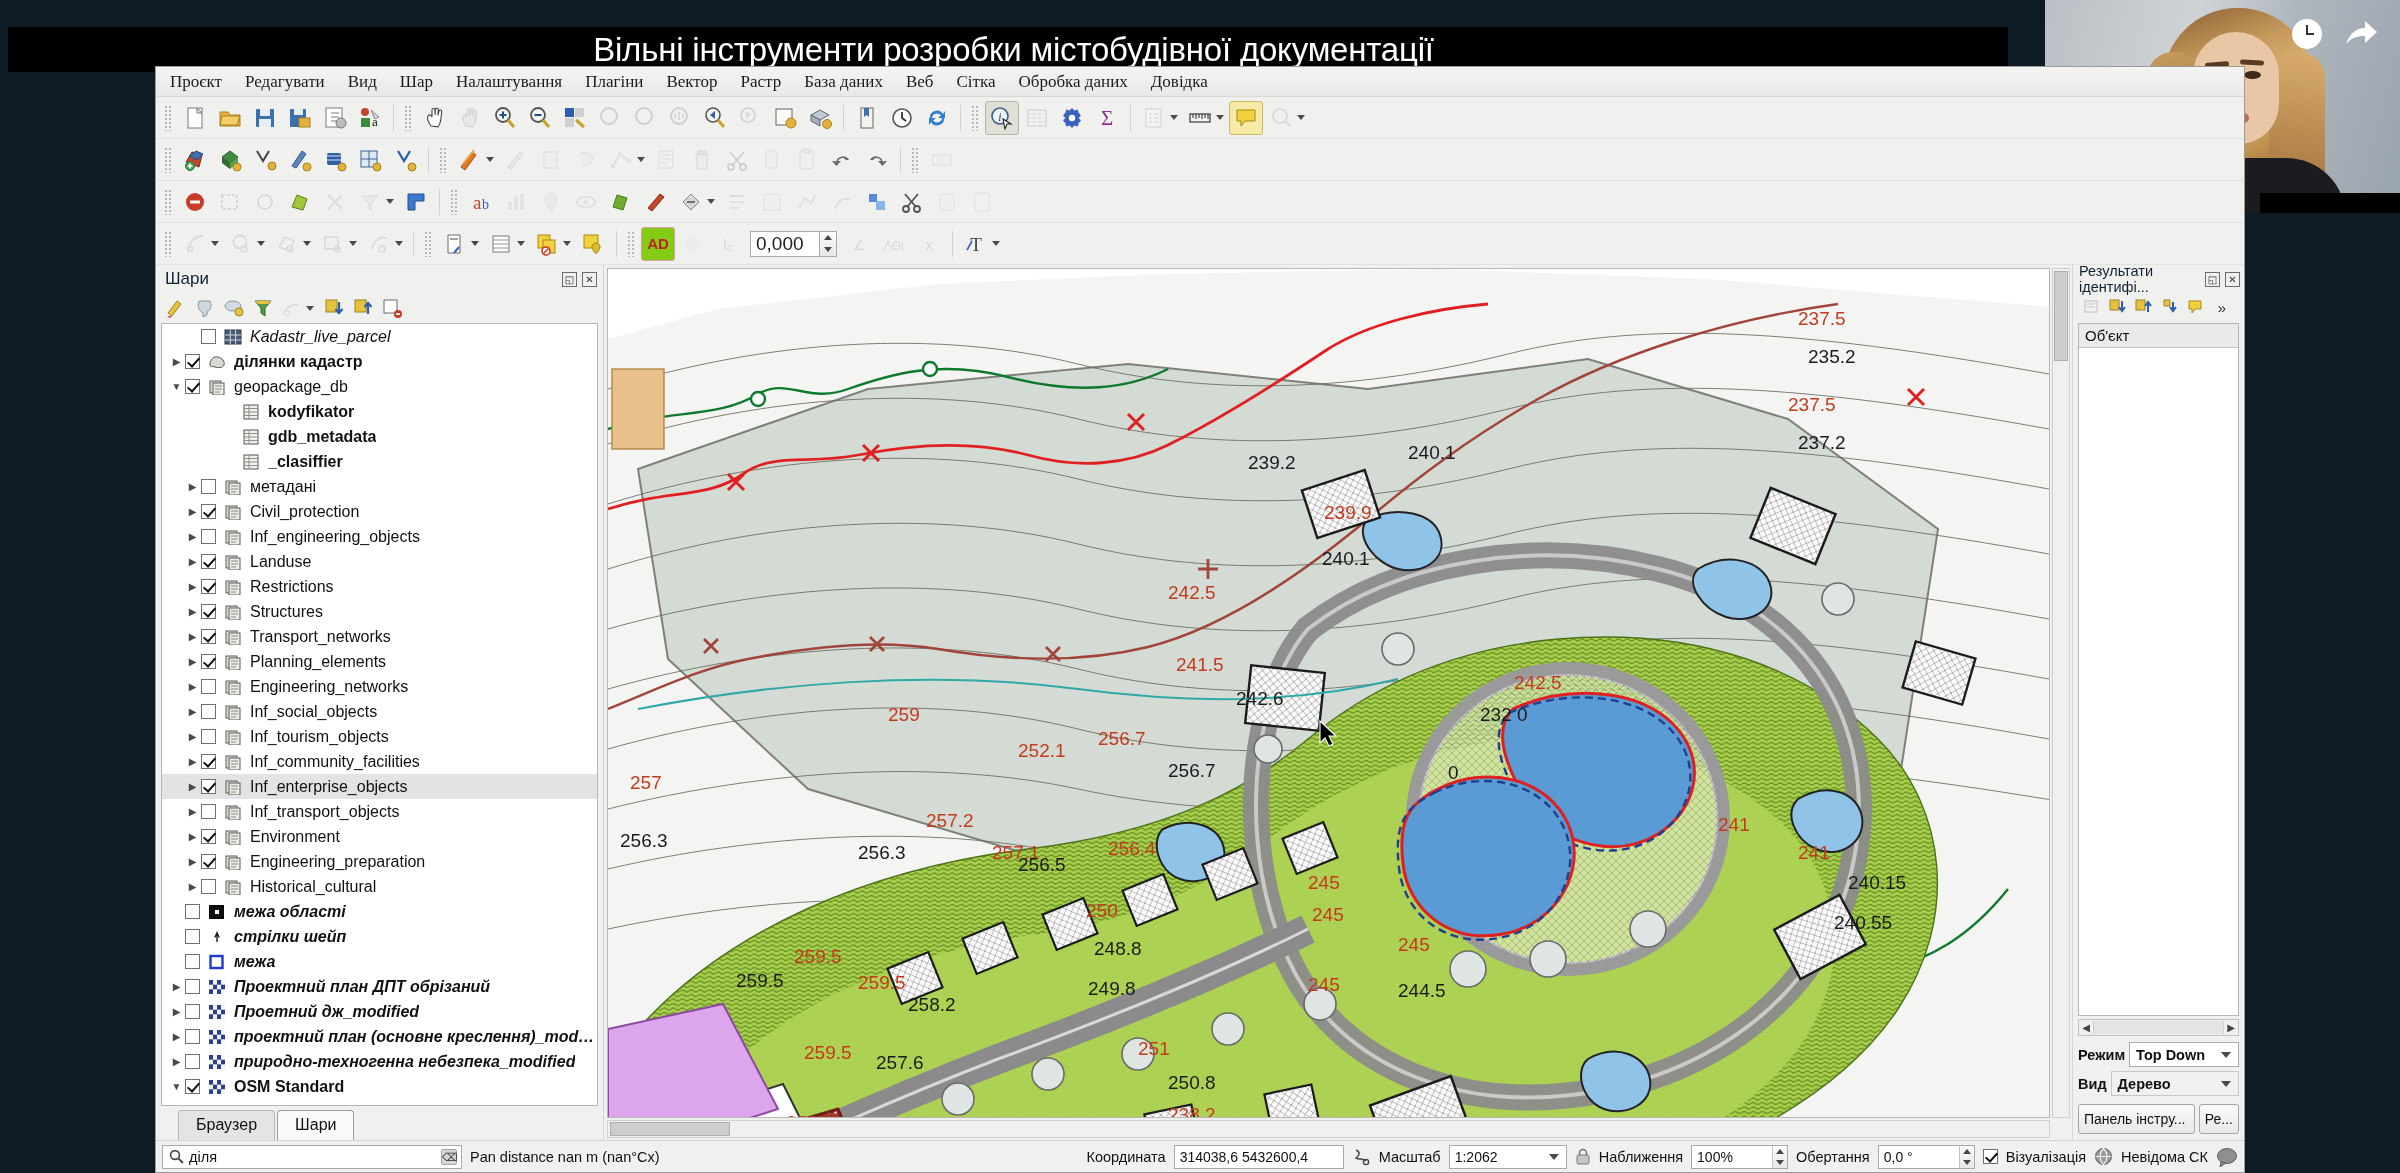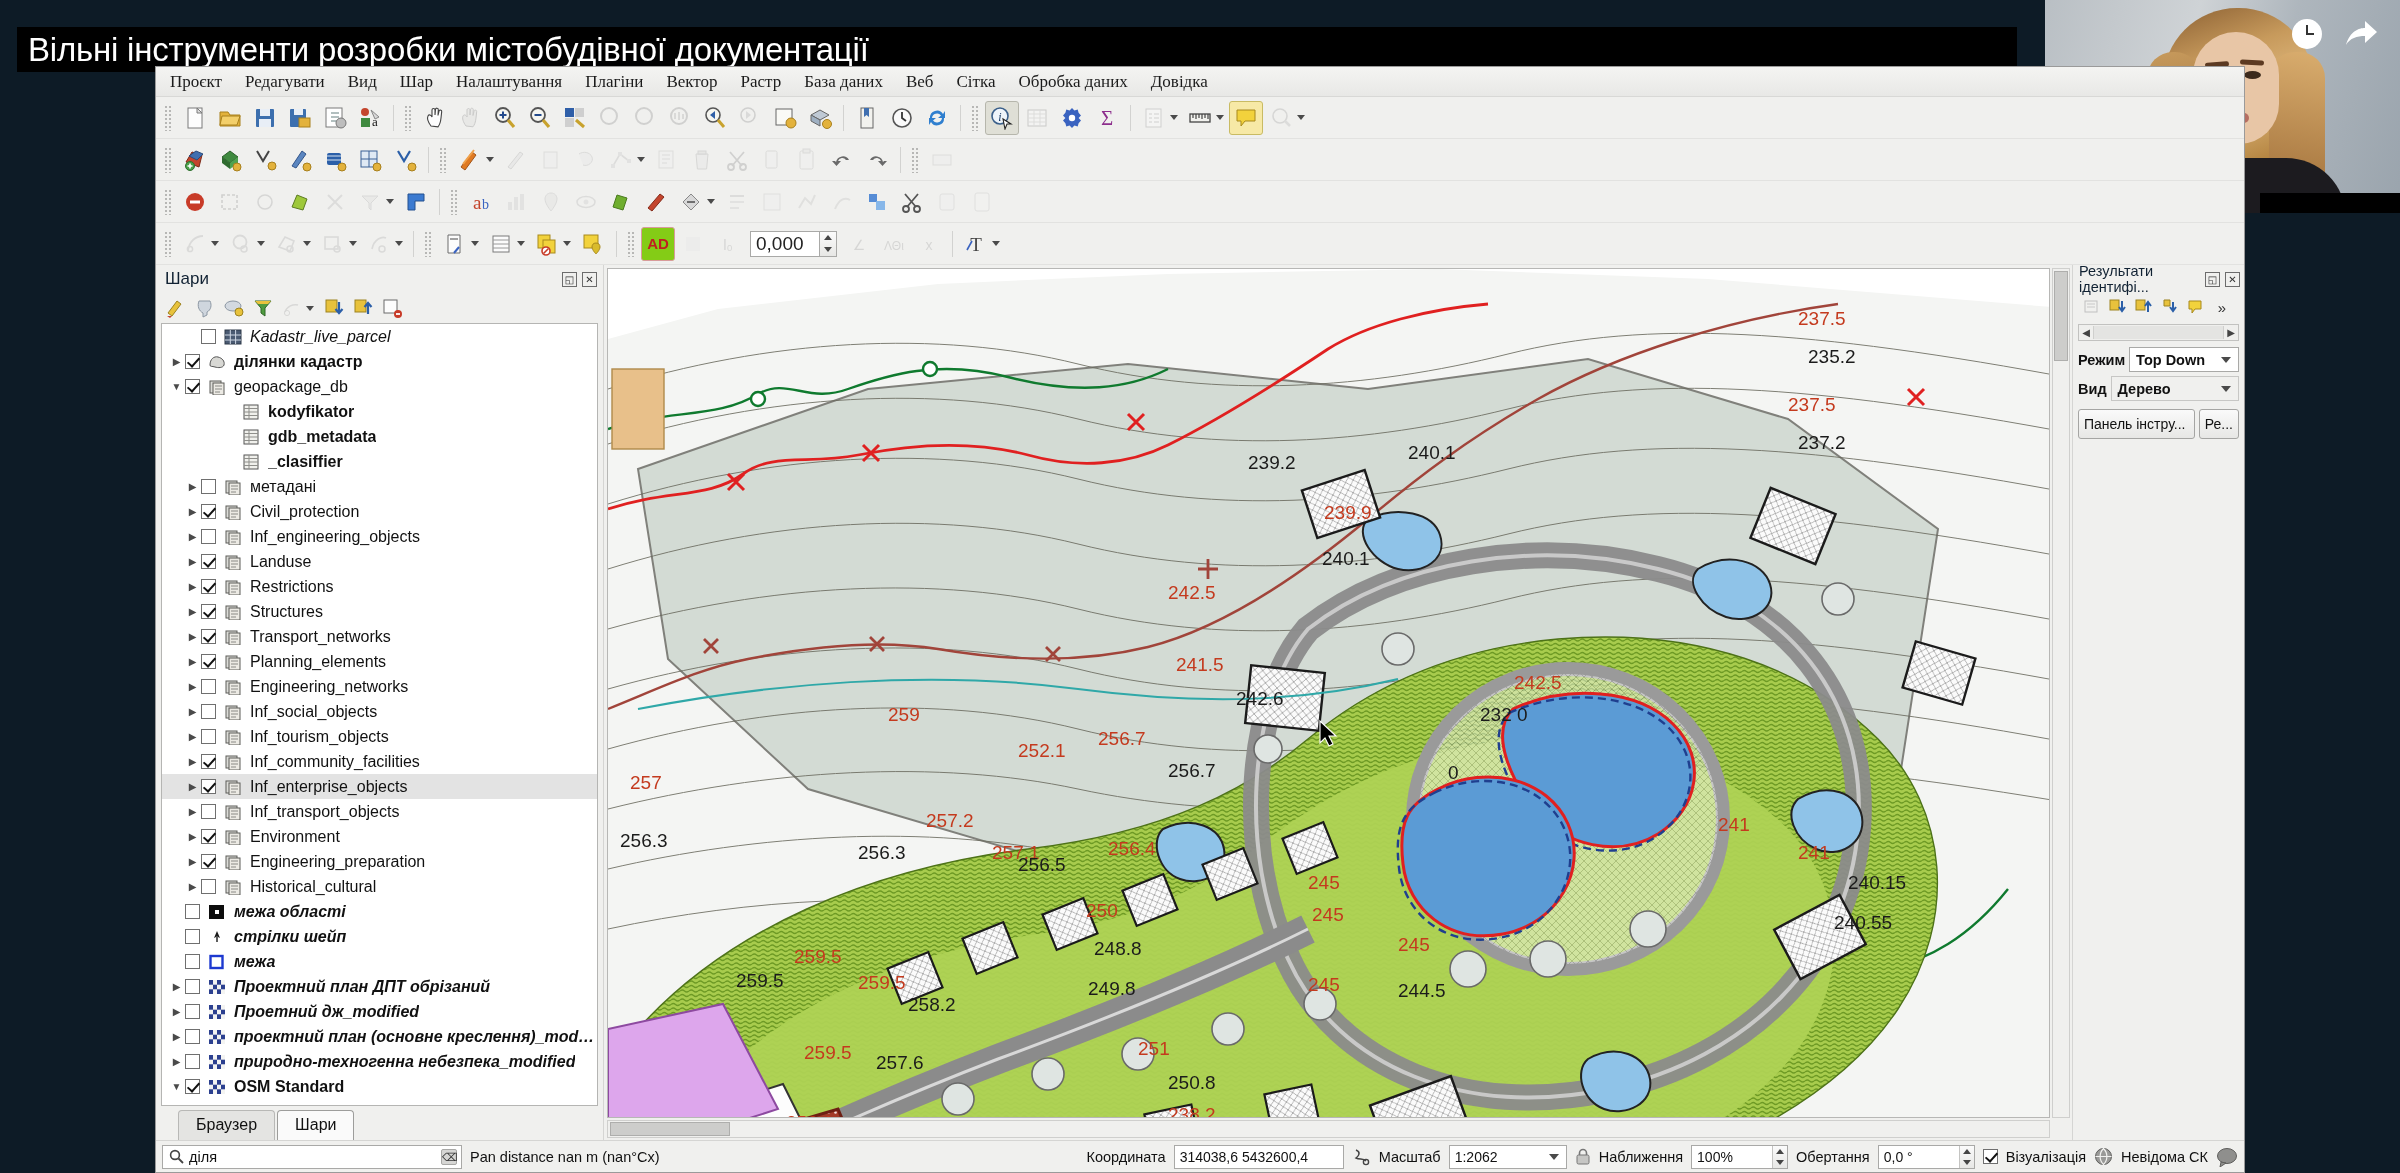--- a/index.html
+++ b/index.html
@@ -7,22 +7,22 @@
   body { font-family:"Liberation Sans", sans-serif; }
 
   
   #player { position:relative; width:2400px; height:1173px; background:#0d1b26; }
   #player-titlebar { position:absolute; left:0; top:0; width:2400px; height:27px;
      background:#11222e; color:#c9d4dd; font-size:15px; display:flex; align-items:center; gap:8px; padding-left:9px; }
   #film-icon { width:17px; height:15px; background:#c8902c; border-radius:2px; position:relative; flex:0 0 auto;}
   #film-icon:before{content:"";position:absolute;inset:2px 1px;background:repeating-linear-gradient(90deg,#fff 0 2px,#c8902c 2px 4px);}
 
   
-  #banner { position:absolute; left:17px; top:27px; width:2000px; height:45px; background:#000; color:#fff;
-     font-size:33px; line-height:45px; padding-left:11px; white-space:nowrap; font-weight:400; letter-spacing:-0.2px;}
+  #banner { position:absolute; left:8px; top:27px; width:2000px; height:45px; background:#000; color:#fff;
+     font-size:33px; line-height:45px; padding-left:11px; white-space:nowrap; font-weight:400; letter-spacing:-0.2px;text-align:center;}
 
   
   #webcam { position:absolute; right:0; top:0; width:355px; height:213px; overflow:hidden;
      background:linear-gradient(105deg,#b9bfc4 0%,#cfd3d6 38%,#aeb6bd 62%,#9aa4ad 100%); }
   #wc-person { position:absolute; left:96px; top:8px; width:200px; height:205px; }
   #wc-hair { position:absolute; left:22px; top:0; width:150px; height:170px;
      background:linear-gradient(160deg,#8a5f32 0%,#c79a5c 30%,#e0b97e 55%,#b3833f 85%);
      border-radius:74px 74px 52px 52px; }
   #wc-face { position:absolute; left:52px; top:24px; width:86px; height:112px; background:#e8c6a6;
      border-radius:43px 43px 40px 40px; }
@@ -1491,20 +1491,23 @@
                 <path d="M12 4v8 M9 9 L12 13 L15 9" stroke="#2b5fa8" stroke-width="2" fill="none"></path>
               </svg>
             </span>
           <span class="rtb">
               <svg width="18" height="18">
                 <path d="M2 3h12v8H8l-3 4v-4H2z" fill="#f2d23c" stroke="#a8891d"></path>
               </svg>
             </span>
           <span class="rtb" style="font-size:15px;color:#333;">»</span>
         </div>
+        <div id="rd-table">
+          <div id="rd-colhdr">Об'єкт</div>
+        </div>
         <div id="rd-hs">
           <span class="ar">◀</span>
           <span class="bar"></span>
           <span class="ar">▶</span>
         </div>
         <div class="rd-field">
           <label>Режим</label>
           <span class="rd-combo">
             <span class="cv">Top Down</span>
             <span class="cc"></span>

